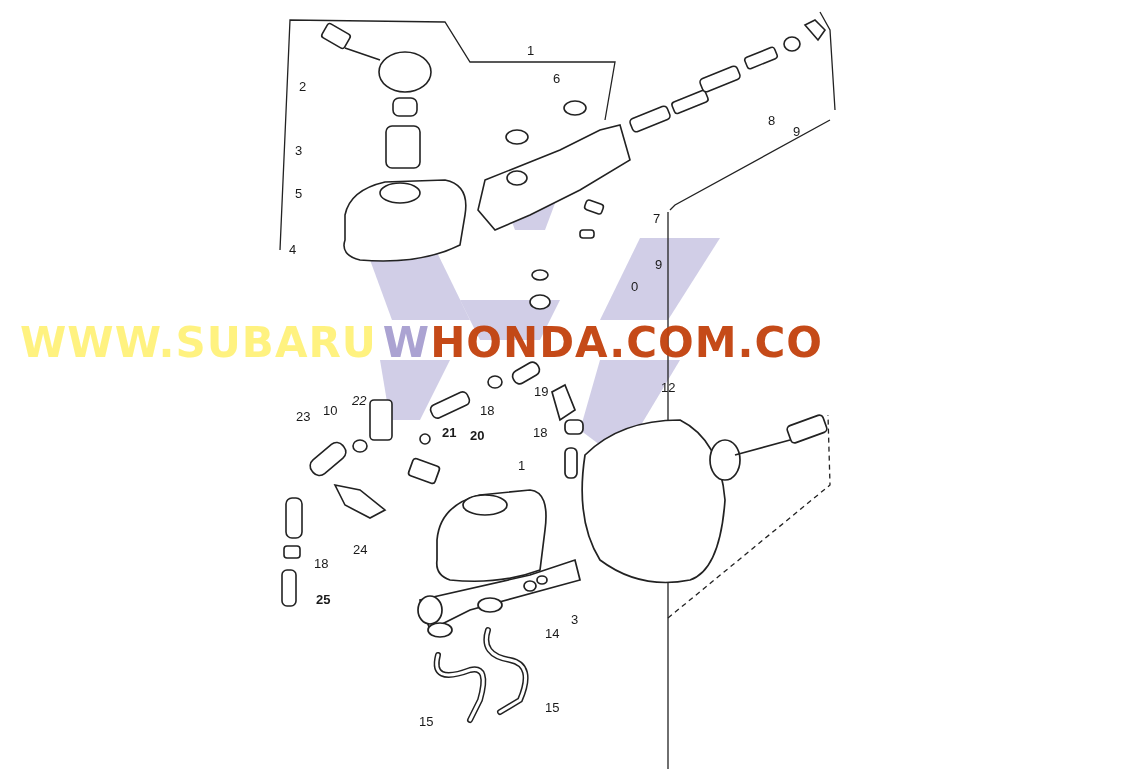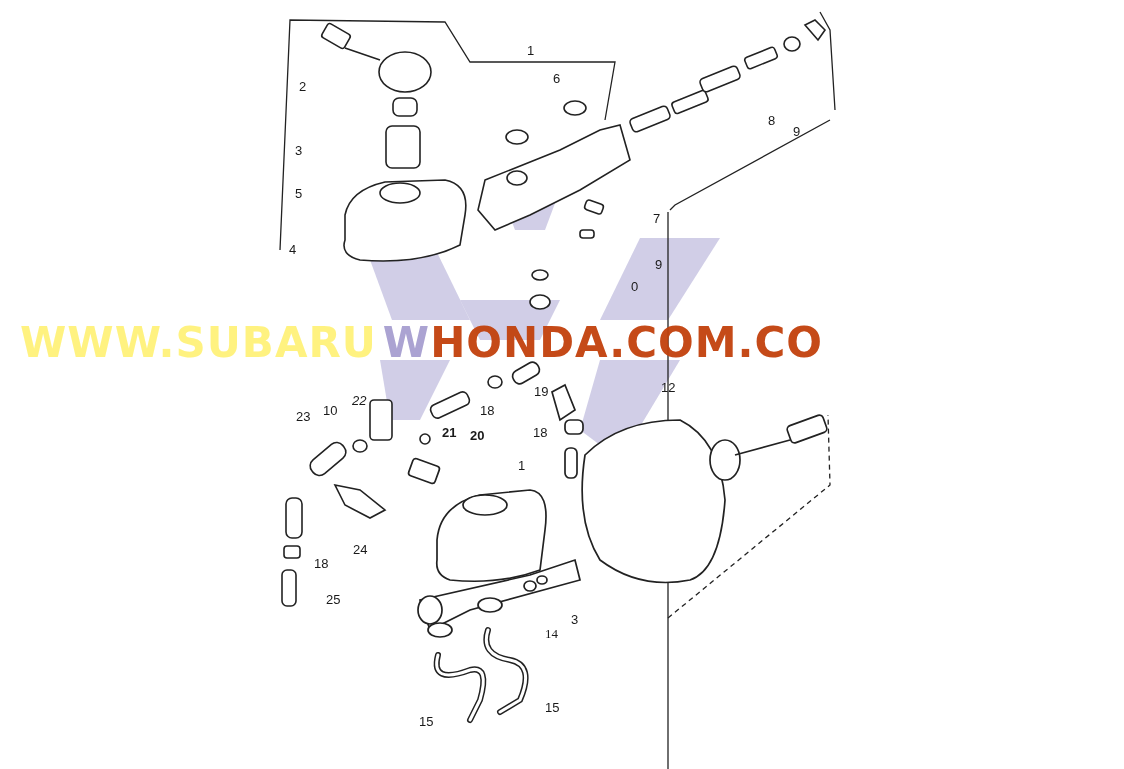--- a/index.html
+++ b/index.html
@@ -126,31 +126,31 @@
     <span class="callout" style="left: 295px; top: 187px;">5</span>
     <span class="callout" style="left: 553px; top: 72px;">6</span>
     <span class="callout" style="left: 653px; top: 212px;">7</span>
     <span class="callout" style="left: 768px; top: 114px;">8</span>
     <span class="callout" style="left: 793px; top: 125px;">9</span>
     <span class="callout" style="left: 655px; top: 258px;">9</span>
     <span class="callout" style="left: 631px; top: 280px;">0</span>
     <span class="callout" style="left: 323px; top: 404px;">10</span>
     <span class="callout" style="left: 661px; top: 381px;">12</span>
     <span class="callout" style="left: 571px; top: 613px;">3</span>
-    <span class="callout" style="left: 545px; top: 627px; font-family: Liberation Serif, serif;">14</span>
+    <span class="callout" style="left: 545px; top: 627px;">14</span>
     <span class="callout" style="left: 545px; top: 701px;">15</span>
     <span class="callout" style="left: 419px; top: 715px;">15</span>
     <span class="callout" style="left: 480px; top: 404px;">18</span>
     <span class="callout" style="left: 533px; top: 426px;">18</span>
     <span class="callout" style="left: 314px; top: 557px;">18</span>
     <span class="callout" style="left: 534px; top: 385px;">19</span>
     <span class="callout" style="left: 470px; top: 429px; font-weight: bold;">20</span>
     <span class="callout" style="left: 442px; top: 426px; font-weight: bold;">21</span>
     <span class="callout" style="left: 352px; top: 394px; font-style: italic;">22</span>
     <span class="callout" style="left: 296px; top: 410px;">23</span>
     <span class="callout" style="left: 353px; top: 535px; margin-top: 8px;">24</span>
-    <span class="callout" style="left: 326px; top: 593px;">25</span>
+    <span class="callout" style="left: 316px; top: 593px; font-weight: bold;">25</span>
     <span class="callout" style="left: 518px; top: 459px;">1</span>
   </div>
 
 <div class="wm">
   <span class="wm-yellow" style="margin-left:20px">WWW.SUBARU</span><span class="wm-purple" style="margin-left:6px">W</span><span class="wm-red">HONDA.COM.CO</span>
 </div>
 
 </body></html>

